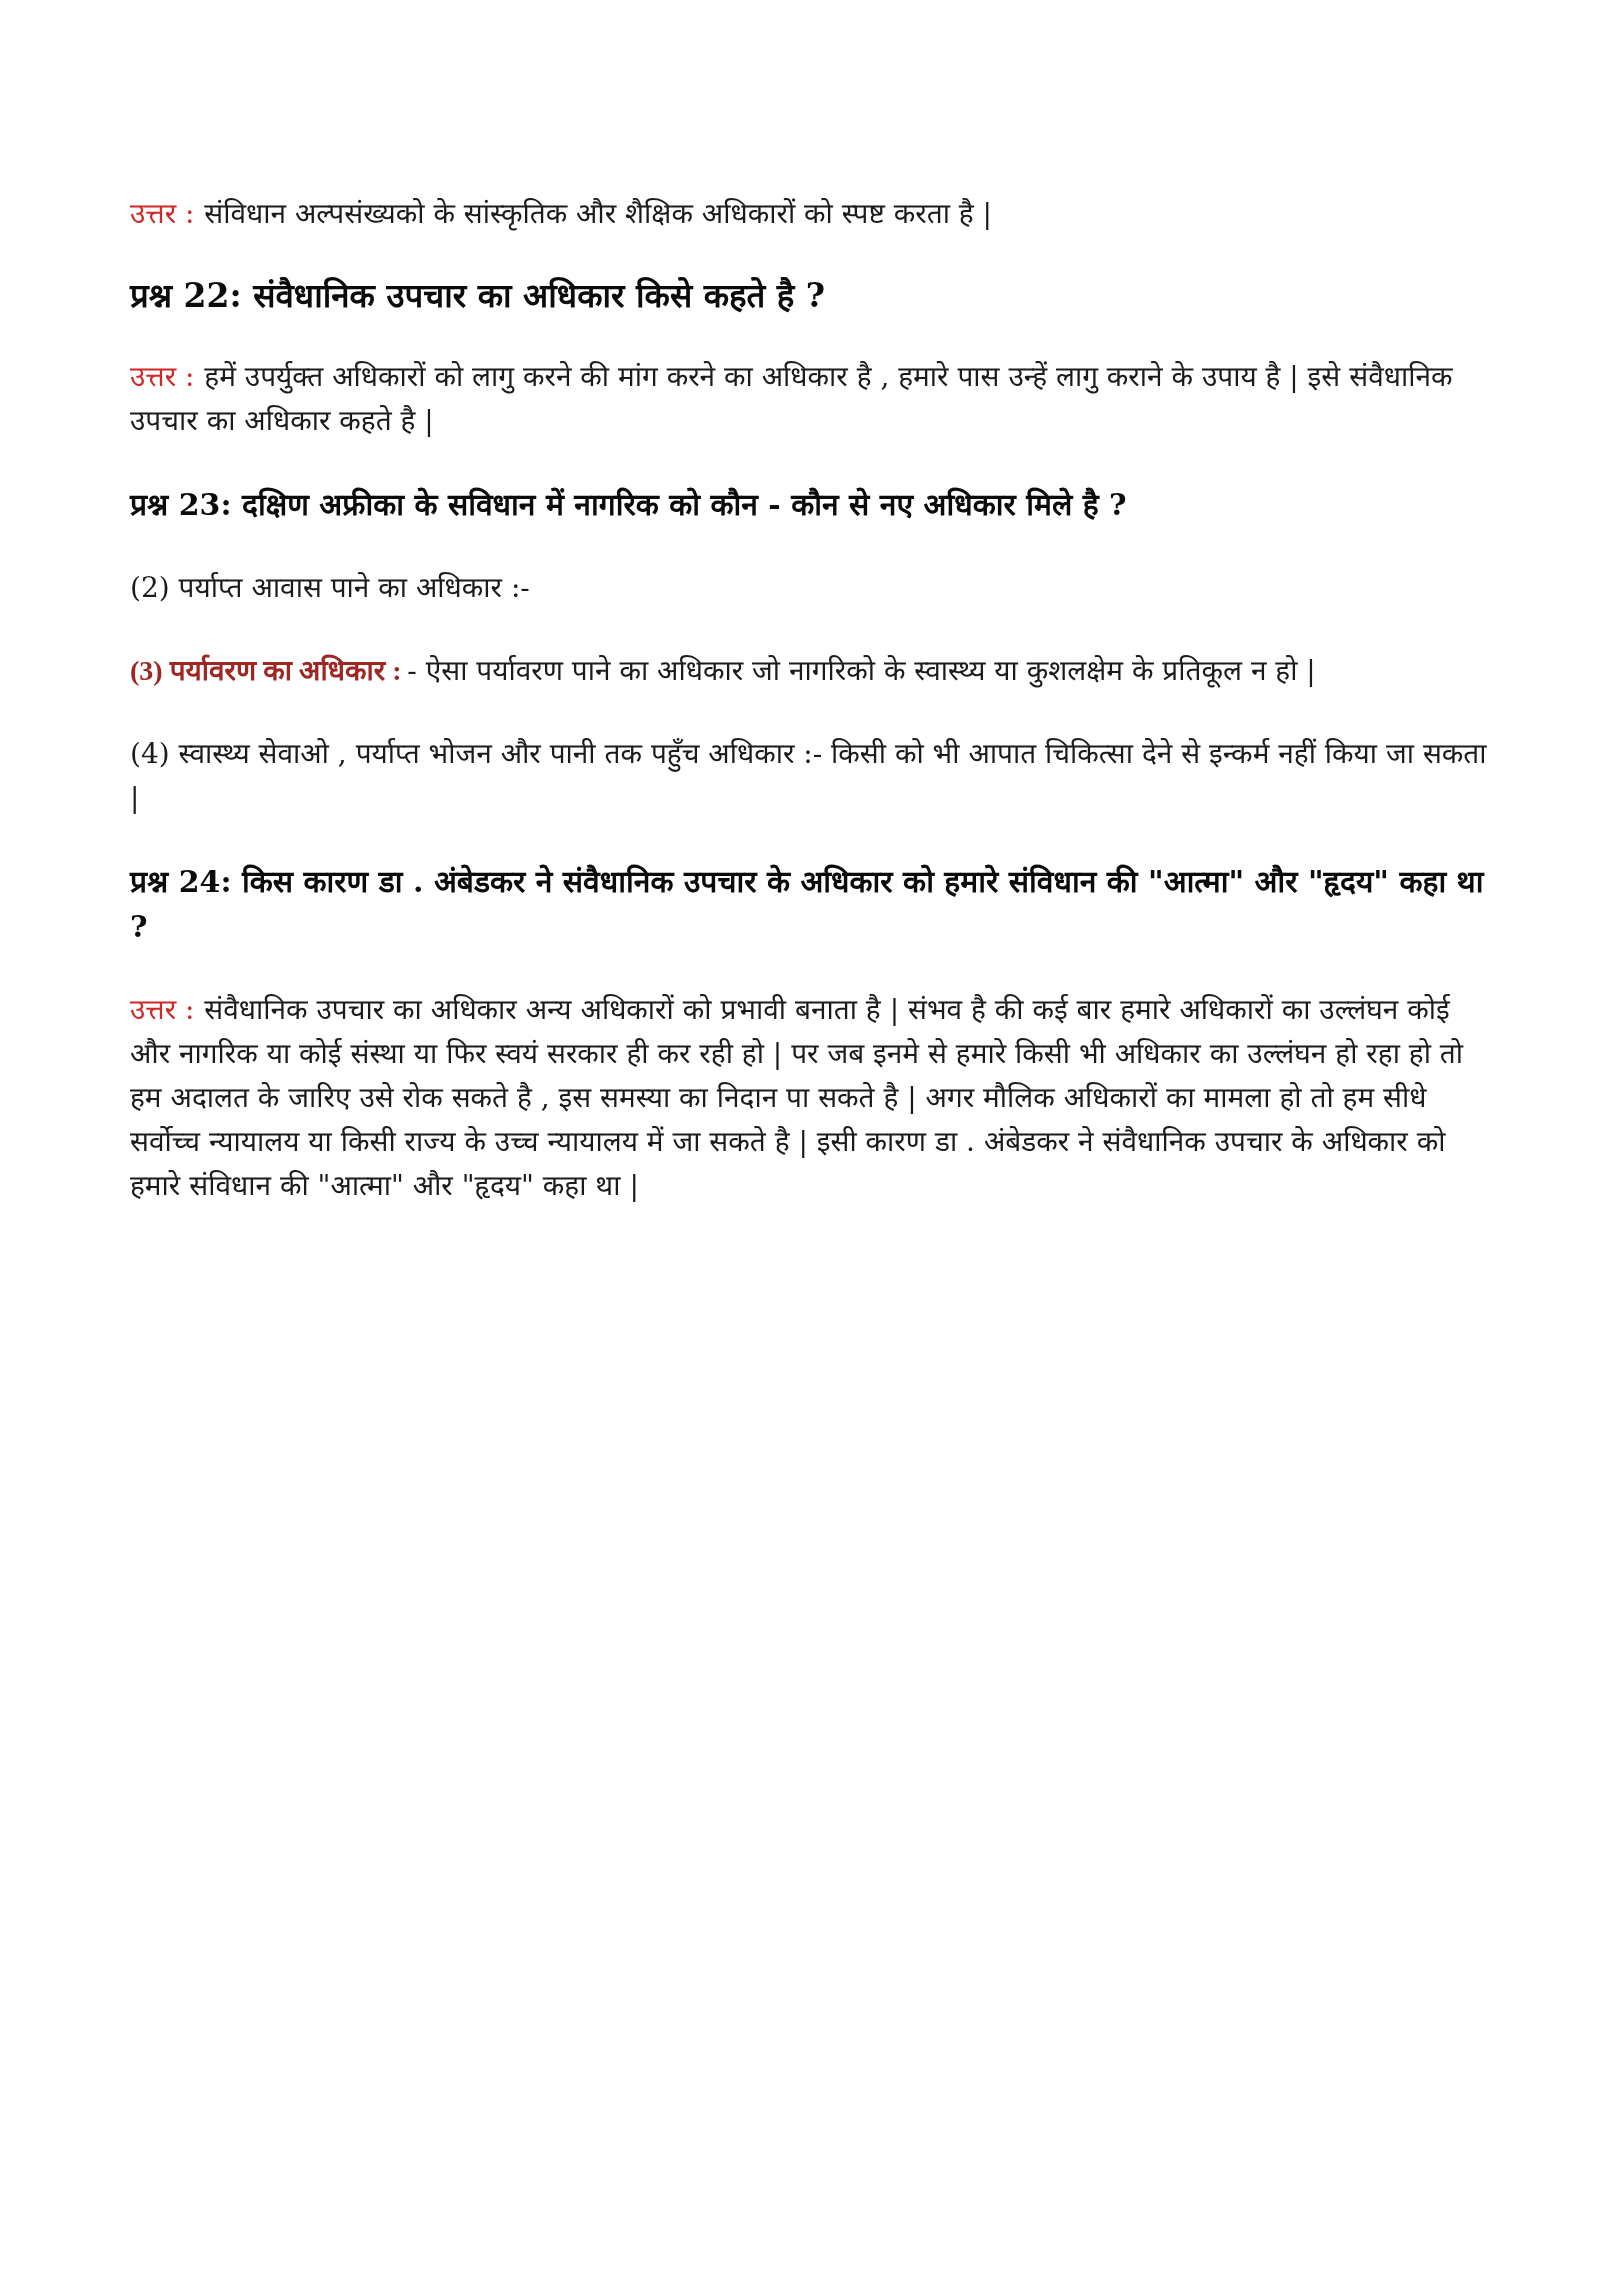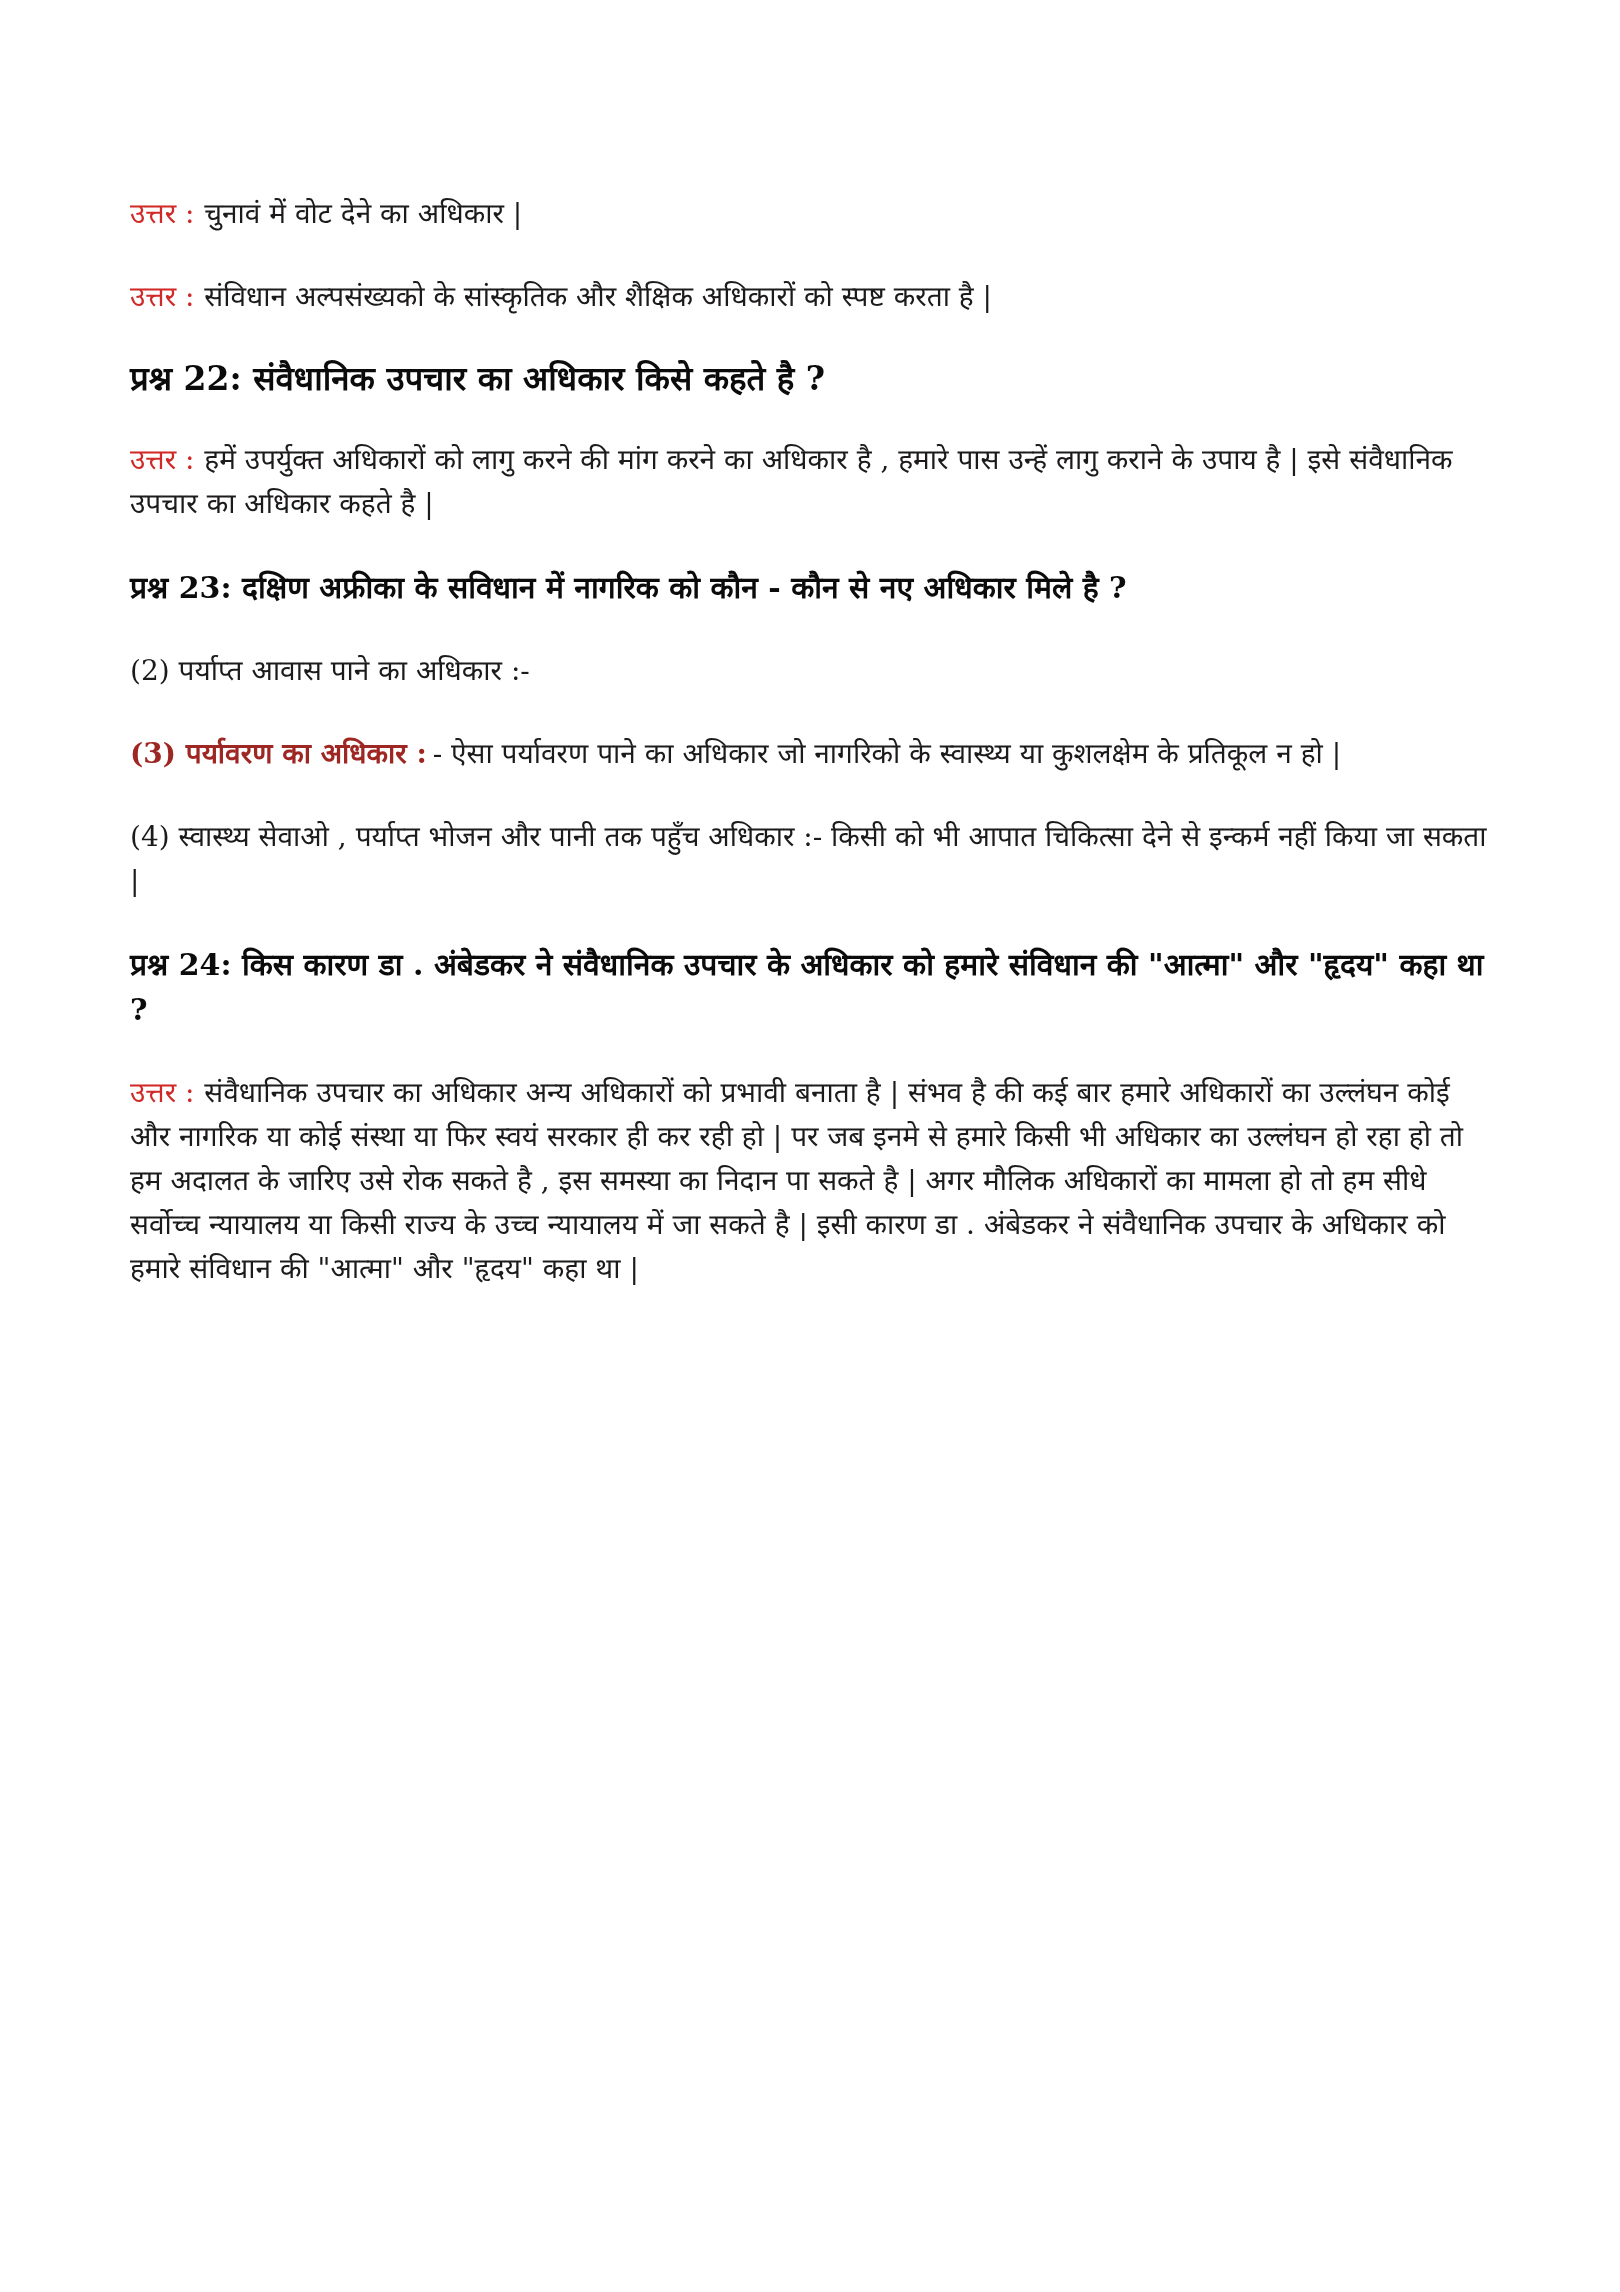--- a/index.html
+++ b/index.html
@@ -41,30 +41,28 @@
     color: #0c0b0c;
   }
   .ans-label {
     color: #d02a28;
     margin-right: 9.8px;
   }
   .red-bold {
     color: #9e2723;
     font-weight: bold;
     margin-right: 5.9px;
+    font-family: Liberation Serif, serif;
   }
 </style>
 </head>
 <body>
 
 <div class="page">
 
-  <p class="body-text">
-    <span class="ans-label">उत्तर :</span><span>चुनावं में वोट देने का अधिकार |</span>
-  </p>
 
 
   <p class="body-text">
     <span class="ans-label">उत्तर :</span><span>संविधान अल्पसंख्यको के सांस्कृतिक और शैक्षिक अधिकारों को स्पष्ट करता है |</span>
   </p>
 
   <h3 class="heading-sm">प्रश्न 22: संवैधानिक उपचार का अधिकार किसे कहते है ?</h3>
 
   <p class="body-text">
     <span class="ans-label">उत्तर :</span><span>हमें उपर्युक्त अधिकारों को लागु करने की मांग करने का अधिकार है , हमारे पास उन्हें लागु कराने के उपाय है | इसे संवैधानिक उपचार का अधिकार कहते है |</span>

